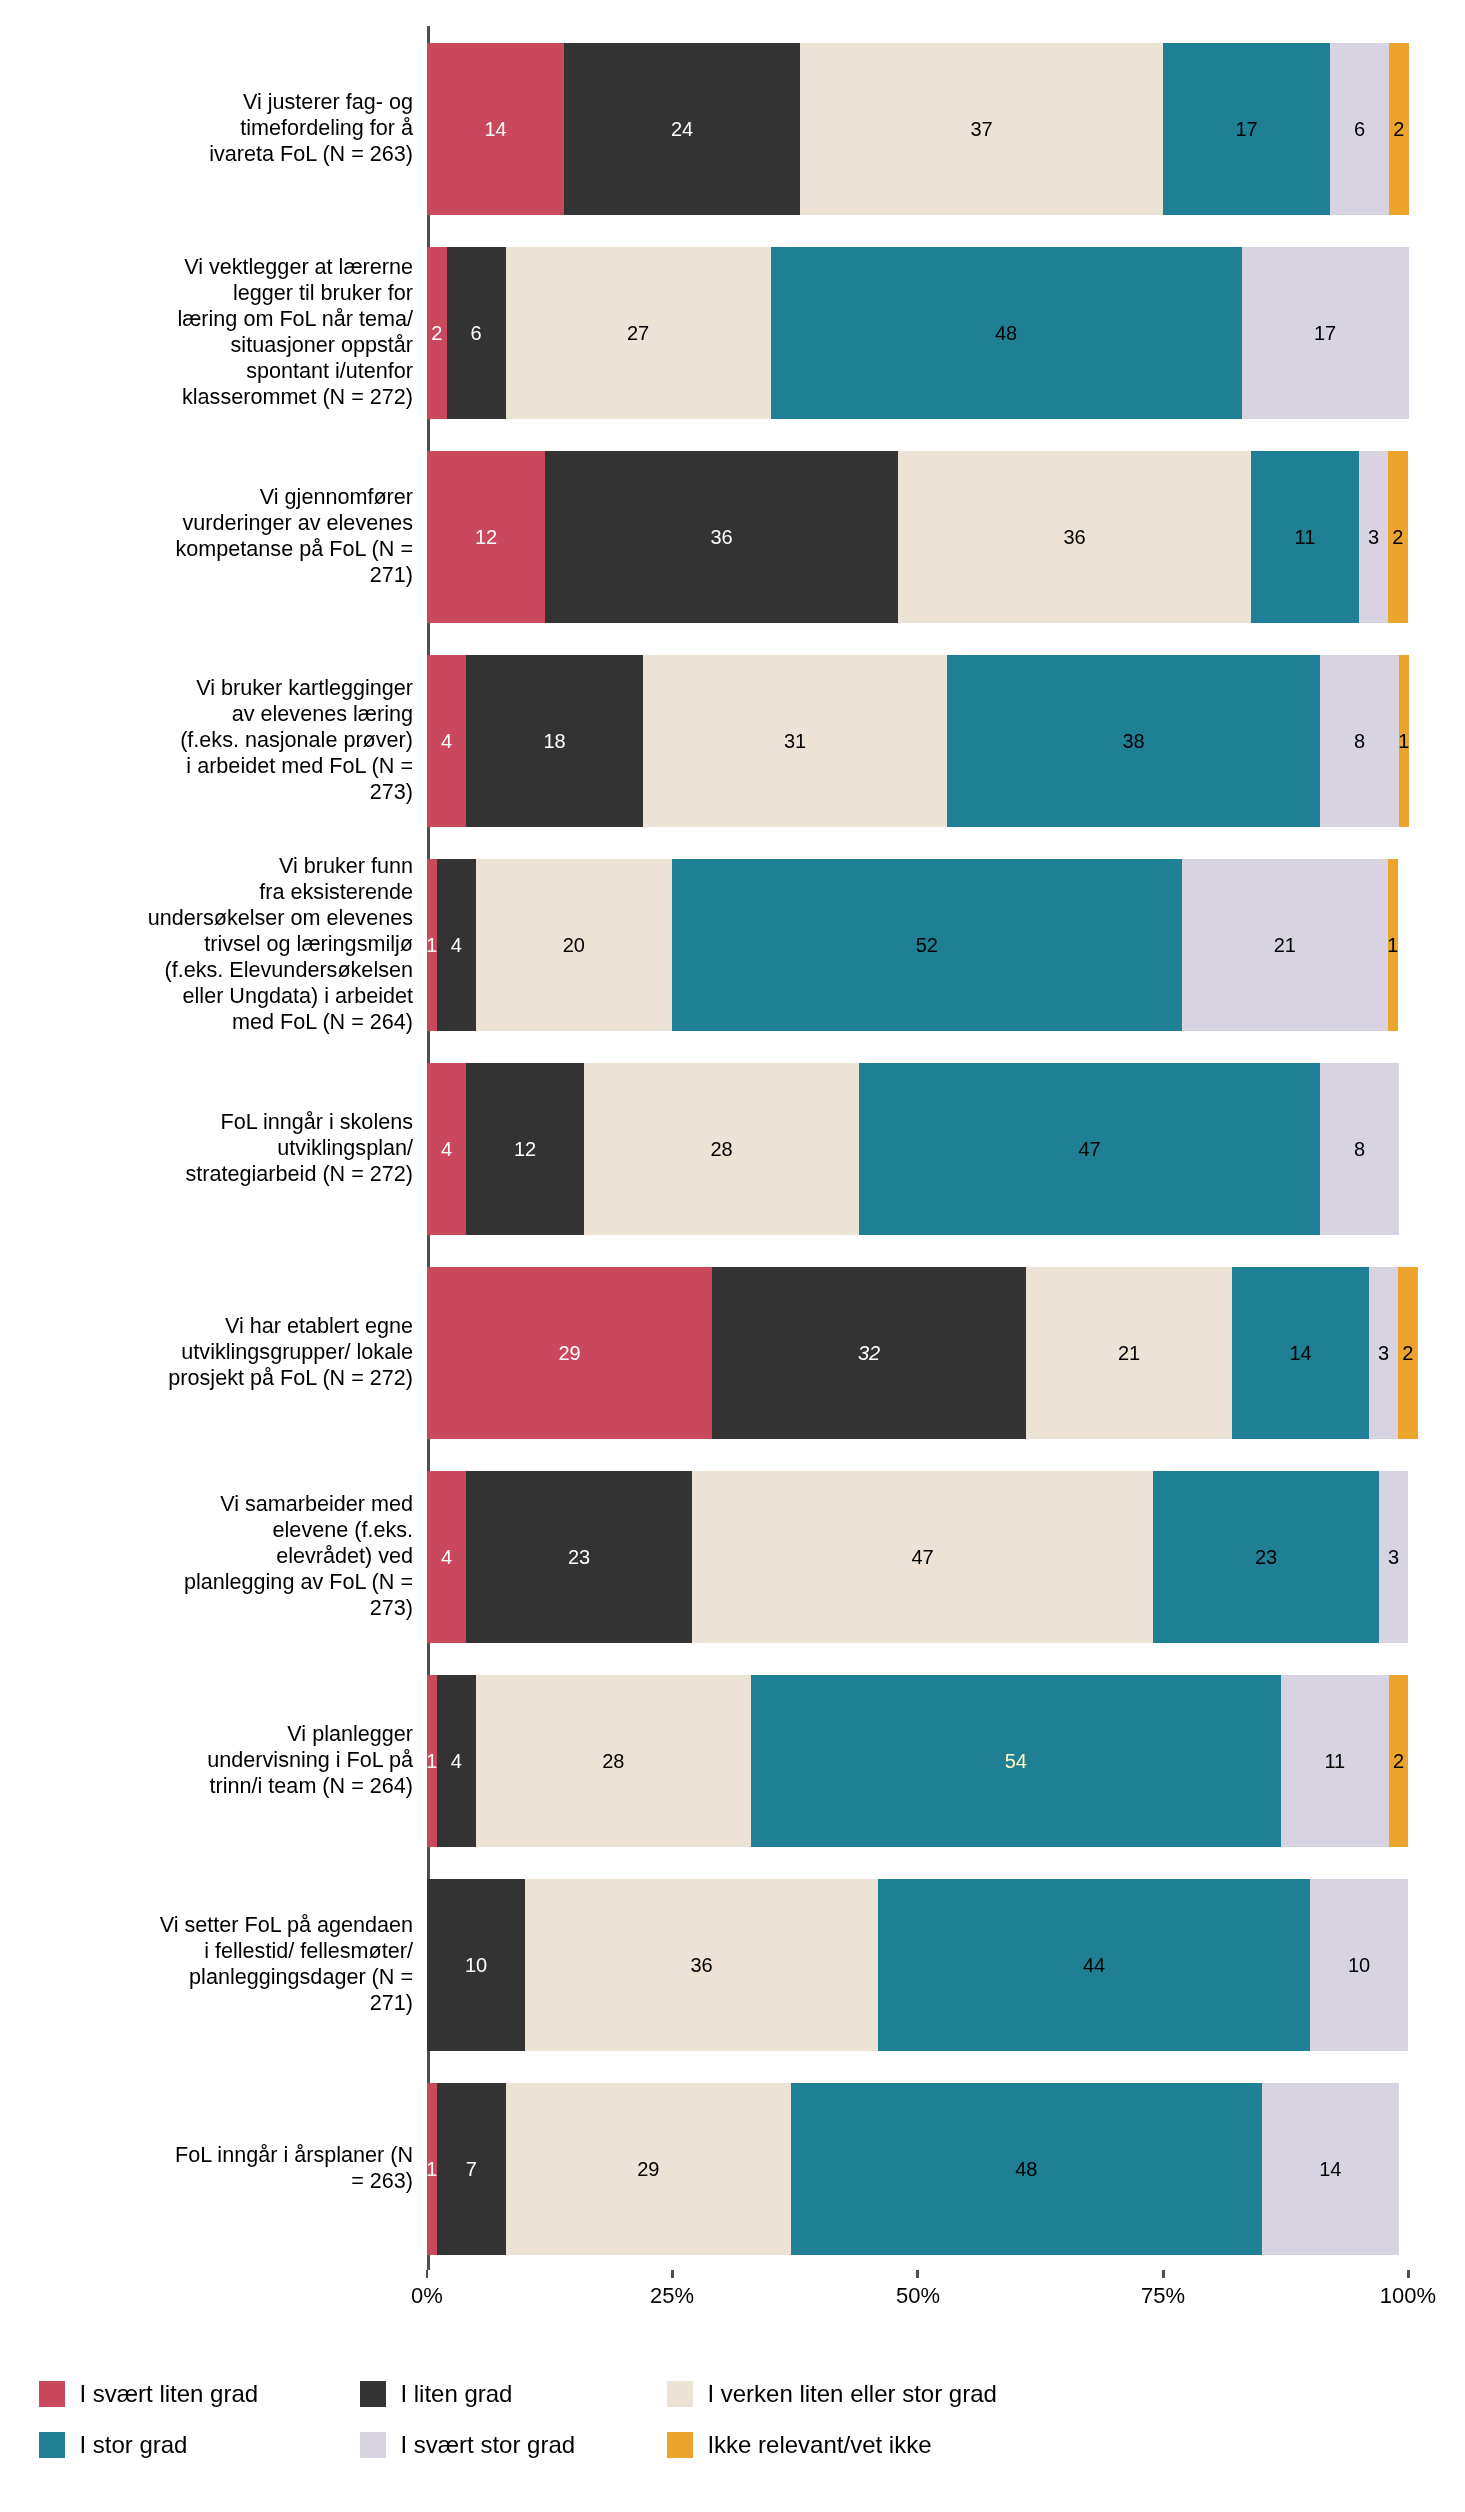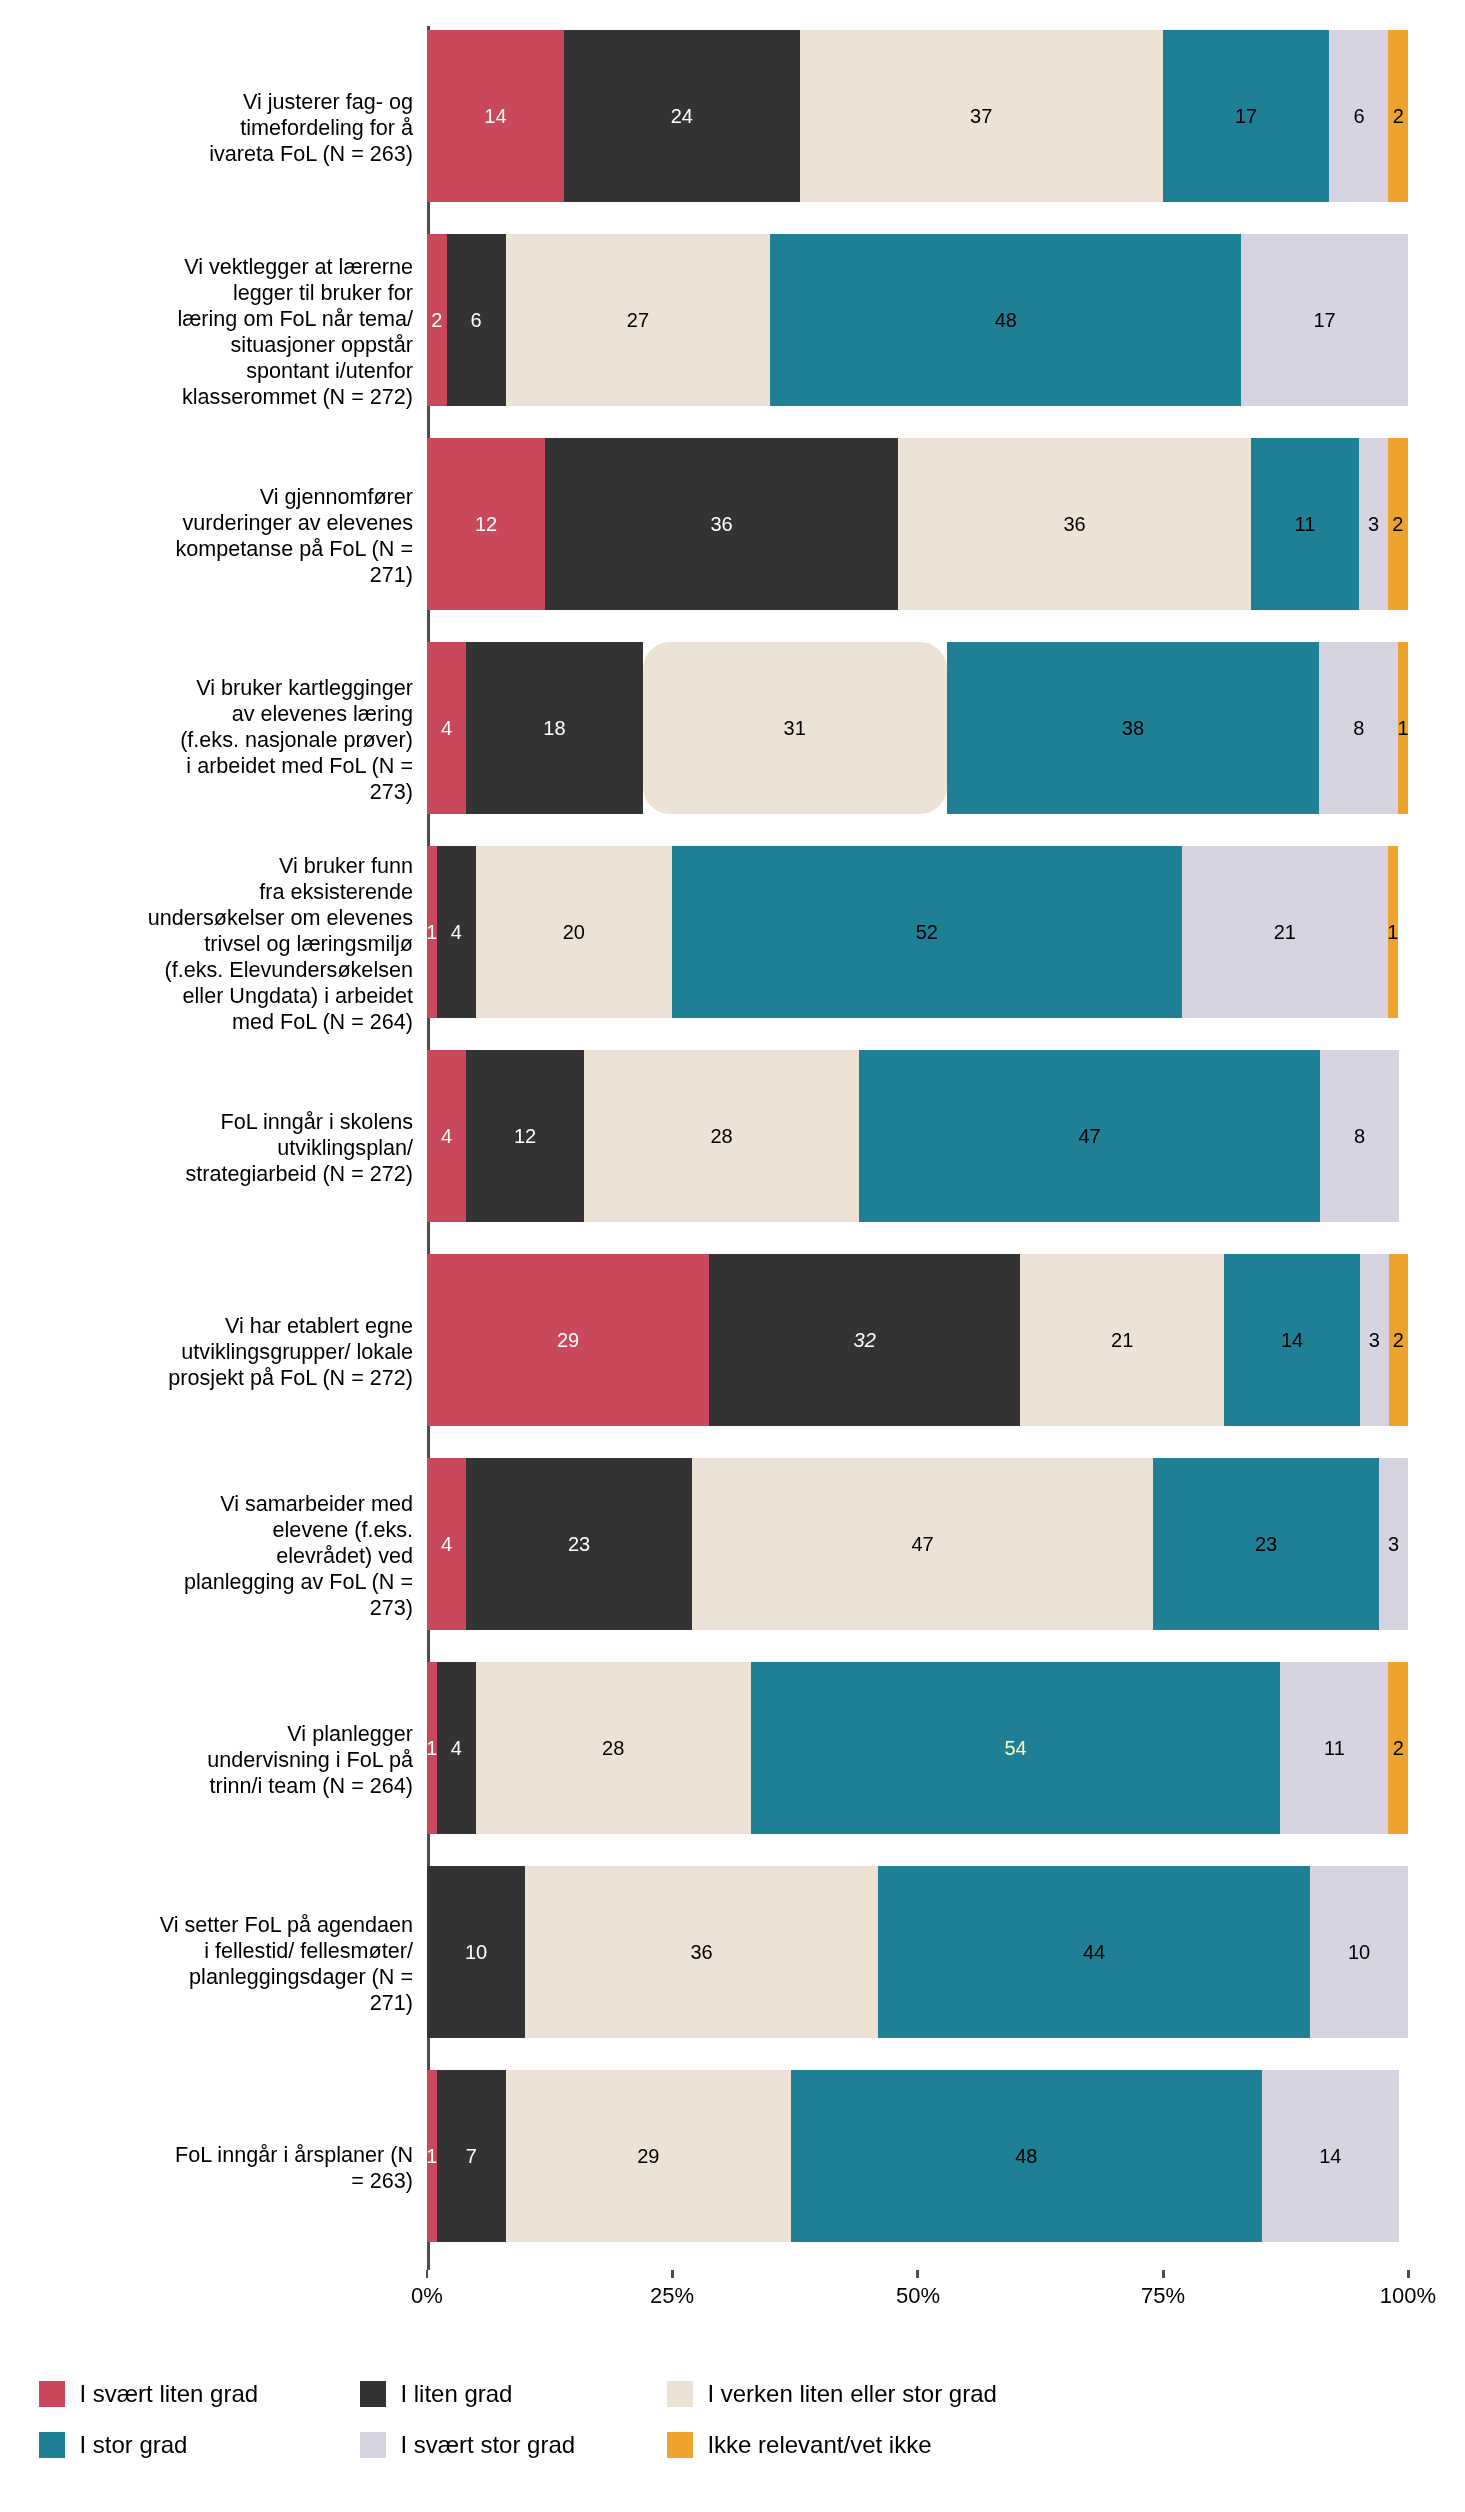--- a/index.html
+++ b/index.html
@@ -18,23 +18,24 @@
     position: relative;
     width: 1465px;
     height: 2512px;
     box-sizing: border-box;
   }
 
   
   .plot-area {
     position: absolute;
     left: 427px;
-    top: 14px;
+    top: 27px;
     width: 981px;
     height: 2244px;
+    padding-left: 44px;
   }
   .axis-line-y {
     position: absolute;
     left: 427px;
     top: 26px;
     width: 2.6px;
     height: 2244px;
     background: #4d4d4d;
   }
 
@@ -185,21 +186,21 @@
           <span class="lbl">2</span>
         </div>
       </div>
       <div class="row" style="top: 628px; height: 172px;">
         <div class="seg" style="width: 39px; background: rgb(201, 72, 91); color: rgb(255, 255, 255);">
           <span class="lbl">4</span>
         </div>
         <div class="seg" style="width: 177px; background: rgb(51, 51, 51); color: rgb(255, 255, 255);">
           <span class="lbl">18</span>
         </div>
-        <div class="seg" style="width: 304px; background: rgb(236, 227, 214); color: rgb(0, 0, 0); border-radius: 27px;">
+        <div class="seg" style="width: 304px; background: rgb(236, 227, 214); color: rgb(0, 0, 0);">
           <span class="lbl">31</span>
         </div>
         <div class="seg" style="width: 373px; background: rgb(31, 127, 148); color: rgb(0, 0, 0);">
           <span class="lbl">38</span>
         </div>
         <div class="seg" style="width: 79px; background: rgb(216, 211, 224); color: rgb(0, 0, 0);">
           <span class="lbl">8</span>
         </div>
         <div class="seg" style="width: 9.8px; background: rgb(237, 164, 44); color: rgb(0, 0, 0);">
           <span class="lbl">1</span>

